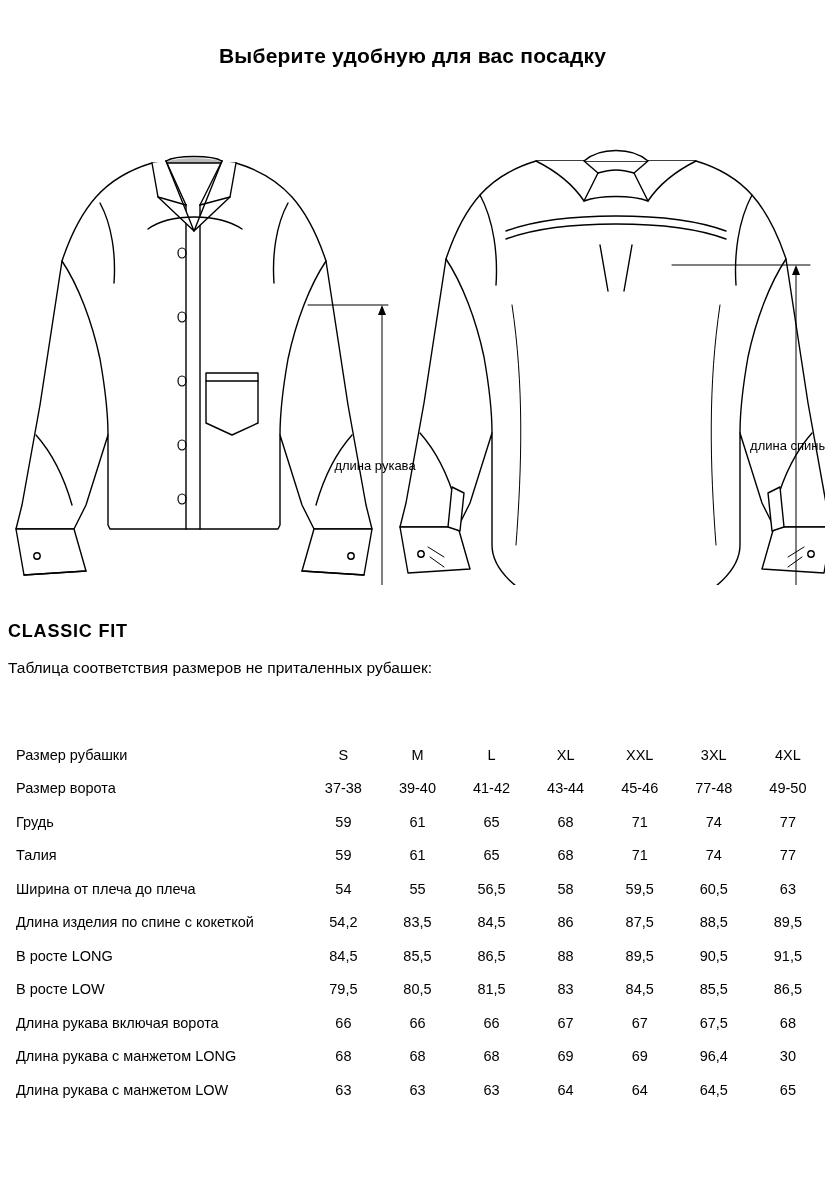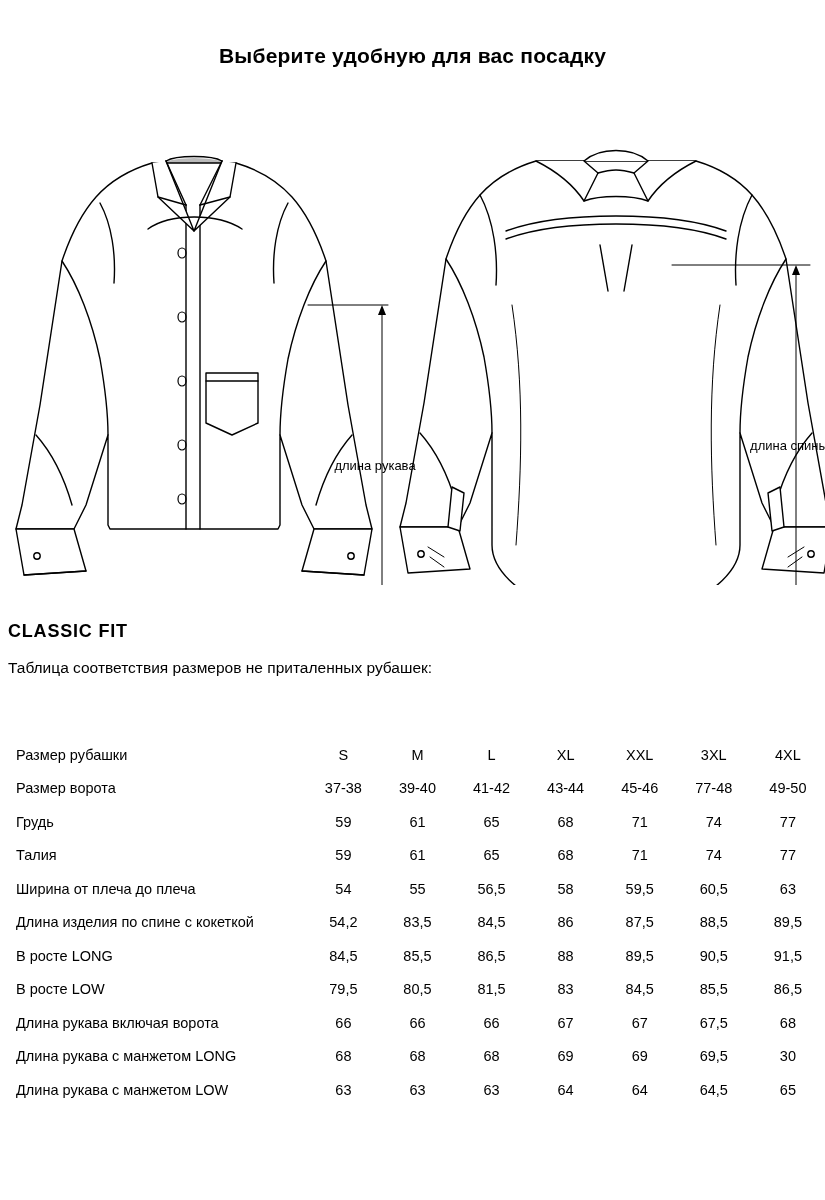--- a/index.html
+++ b/index.html
@@ -346,21 +346,21 @@
         <td class="val">67,5</td>
         <td class="val">68</td>
       </tr>
       <tr>
         <td class="label">Длина рукава с манжетом LONG</td>
         <td class="val">68</td>
         <td class="val">68</td>
         <td class="val">68</td>
         <td class="val">69</td>
         <td class="val">69</td>
-        <td class="val">69,5</td>
+        <td class="val">96,4</td>
         <td class="val">30</td>
       </tr>
       <tr>
         <td class="label">Длина рукава с манжетом LOW</td>
         <td class="val">63</td>
         <td class="val">63</td>
         <td class="val">63</td>
         <td class="val">64</td>
         <td class="val">64</td>
         <td class="val">64,5</td>

